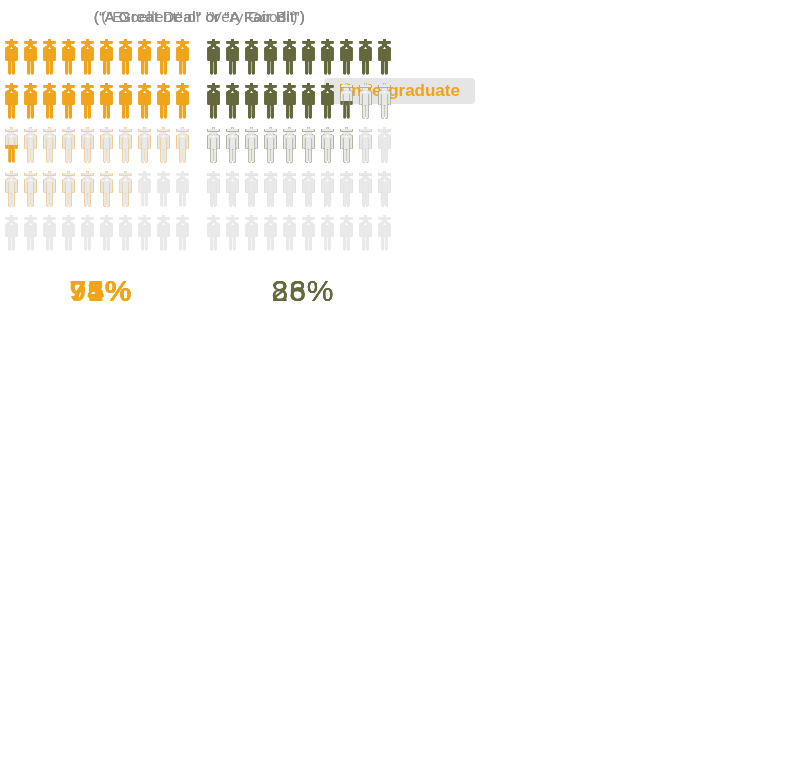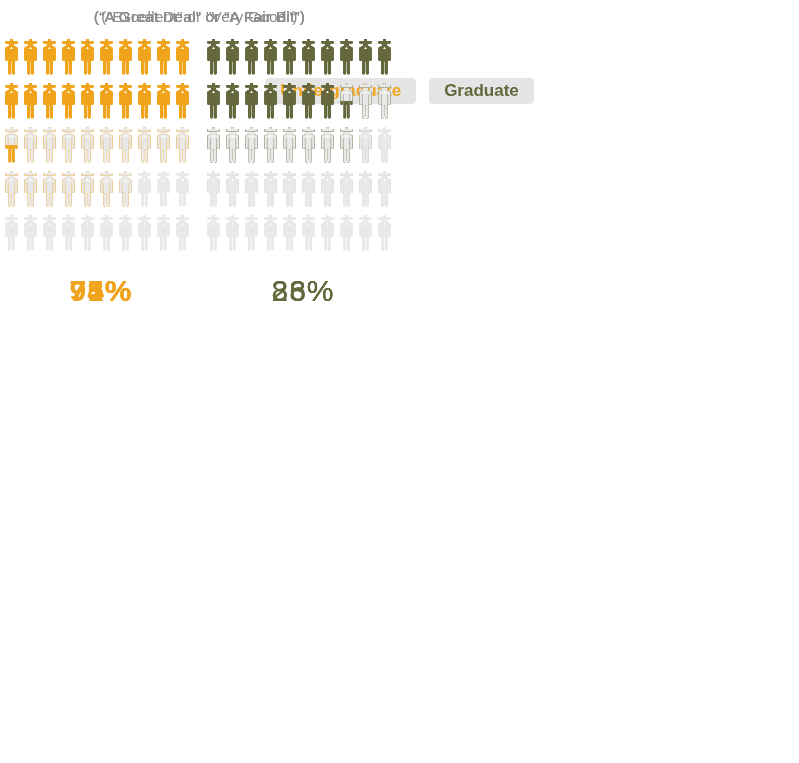--- a/index.html
+++ b/index.html
@@ -59,21 +59,20 @@
       <rect x="6.3" y="9.8" width="7.4" height="17.2"></rect>
       <rect x="6.3" y="26.6" width="3.2" height="15.6" rx="1"></rect>
       <rect x="10.5" y="26.6" width="3.2" height="15.6" rx="1"></rect>
     </g>
     <polygon points="10,9.8 8.3,12.6 11.7,12.6" fill="#ffffff"></polygon>
   </symbol>
 </svg>
 
 <div class="legend">
   <span class="chip chip-ug">Undergraduate</span>
-  <span class="chip chip-gr">Graduate</span>
 </div>
 
 <div id="panels">
     <div class="panel p0">
       <div class="subtitle">("Excellent" or "Very Good")</div>
       <div class="groups">
         <div class="group">
           <div class="cell">
             <svg viewBox="0 0 20 44" class="pers" style="color: rgb(240, 164, 28);">
               <use href="#person"></use>

